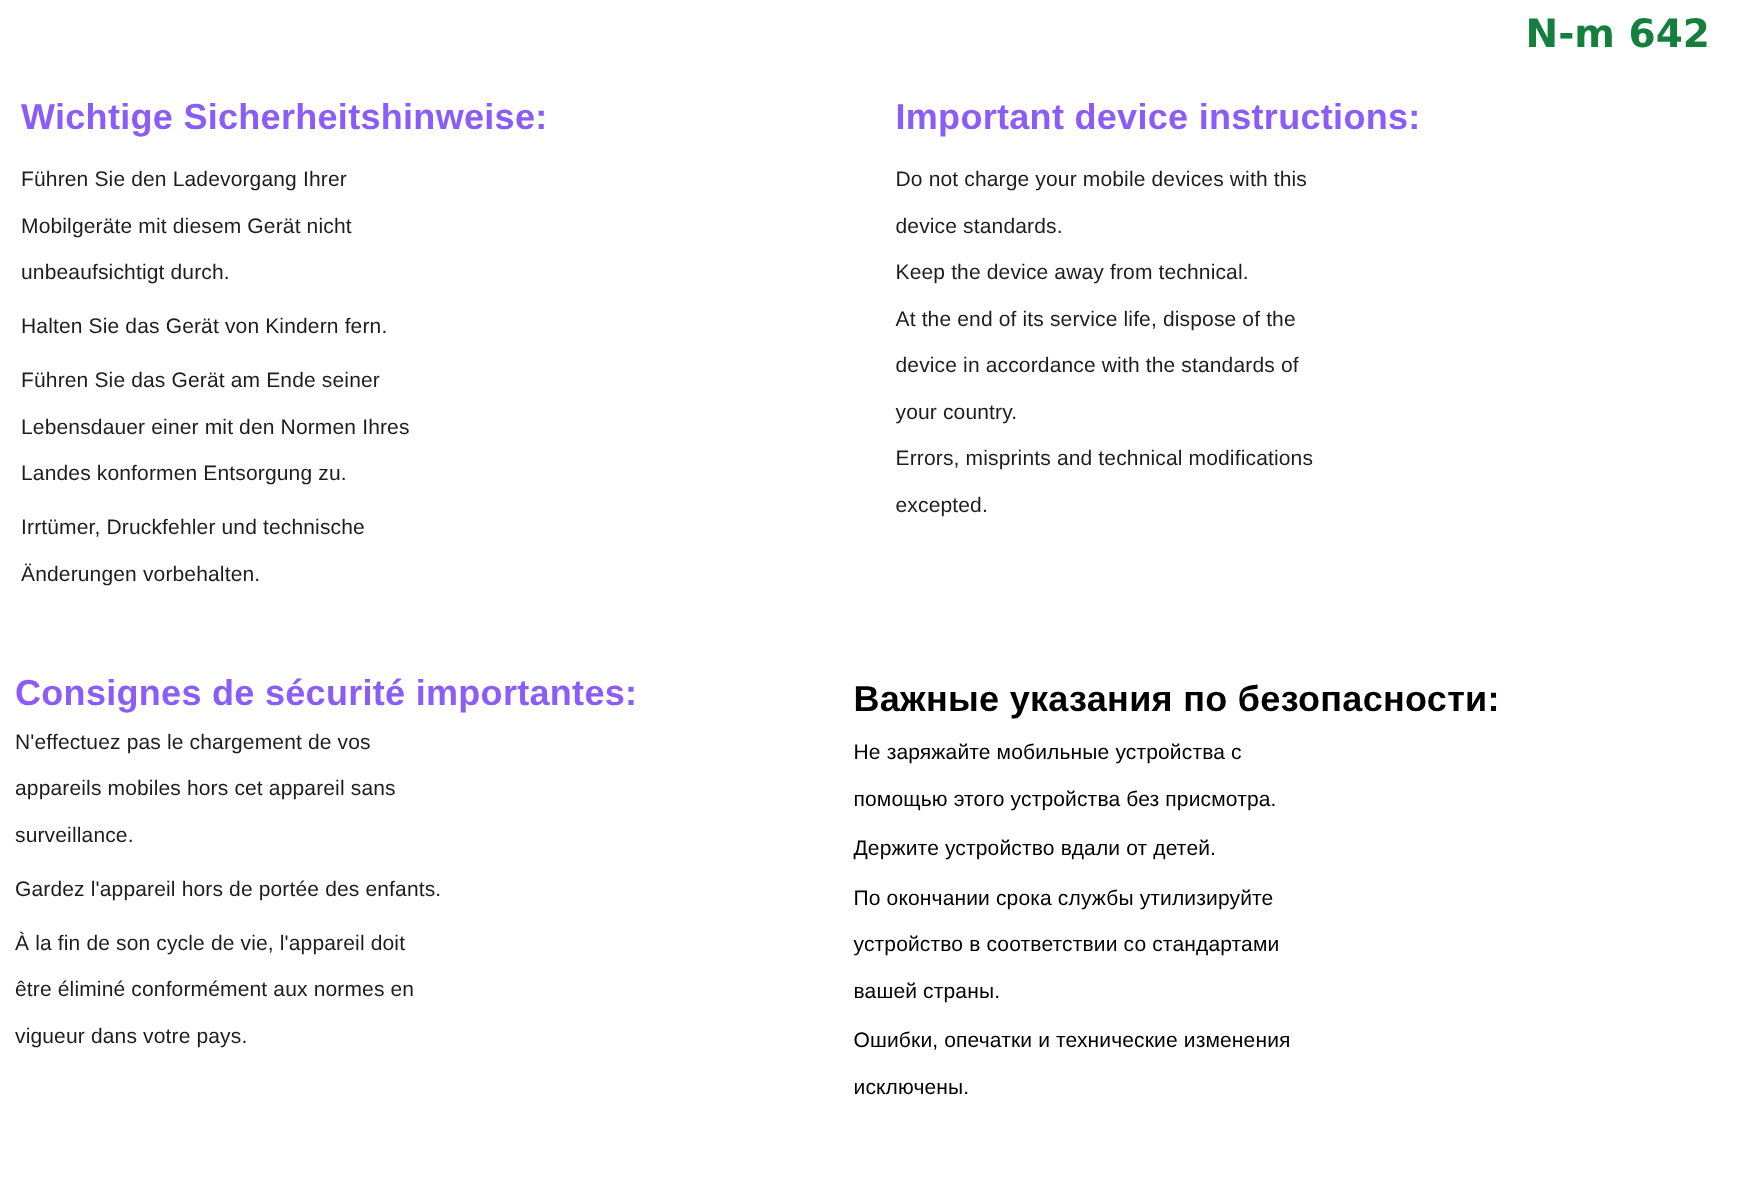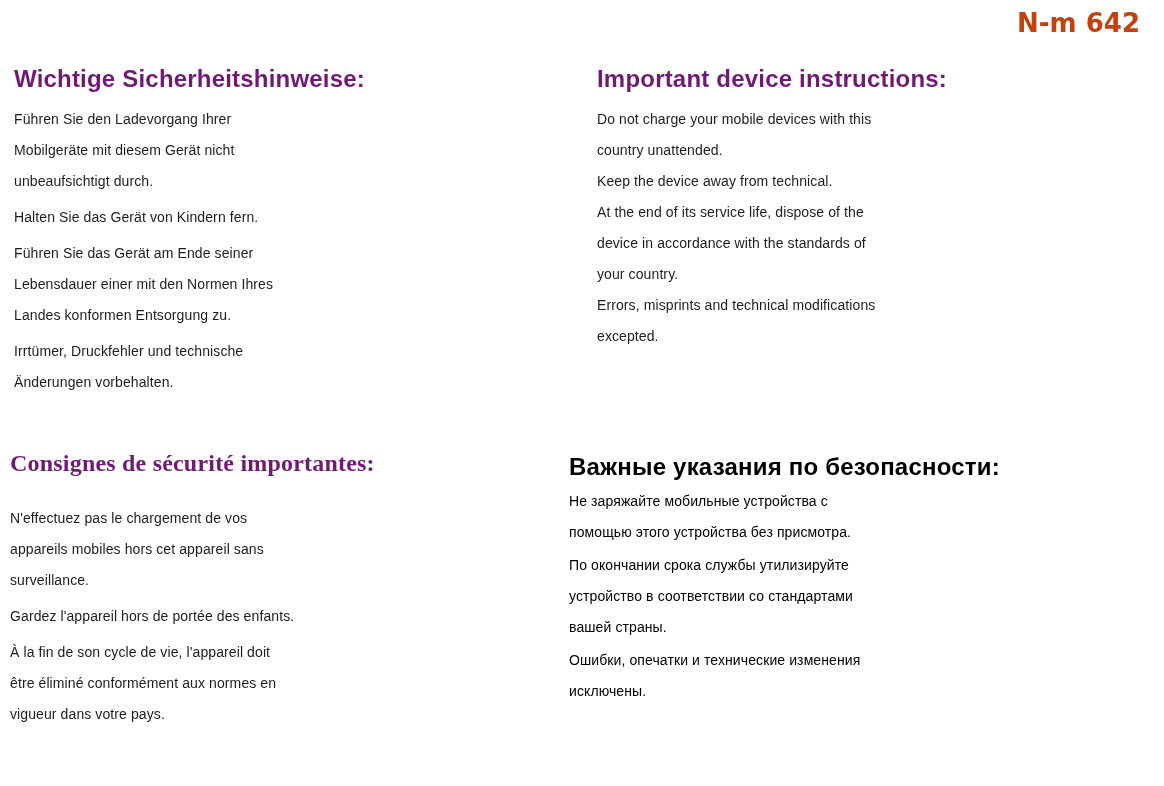--- a/index.html
+++ b/index.html
@@ -14,50 +14,50 @@
     color: #1d1d1d;
   }
 
   .model {
     position: absolute;
     top: 8px;
     right: 24px;
     font-family: "DejaVu Sans", sans-serif;
     font-weight: bold;
     font-size: 26px;
-    color: #c2410c;
+    color: #15803d;
   }
 
   .lang-block {
     position: absolute;
     width: 560px;
   }
   .lang-block h2 {
     margin: 0 0 10px 0;
     font-size: 24px;
     line-height: 30px;
     font-weight: bold;
     letter-spacing: 0.2px;
-    color: #701a75;
+    color: #8b5cf6;
   }
   .lang-block p {
     margin: 0 0 5px 0;
     font-size: 14px;
     line-height: 31px;
     letter-spacing: 0.1px;
     white-space: pre-line;
   }
 
   #block-de { left: 14px;  top: 64px; }
   #block-en { left: 597px; top: 64px; }
   #block-fr { left: 10px;  top: 448px; }
   #block-ru { left: 569px; top: 452px; }
 
   #block-en p { margin-bottom: 0; }
-  #block-fr h2 { margin-bottom: 25px; font-family: Liberation Serif, serif; }
+  #block-fr h2 { margin-bottom: 1px; }
   #block-ru h2 { margin-bottom: 4px; color: #000000; }
   #block-ru p { margin-bottom: 2px; color: #000000; }
 </style>
 </head>
 <body>
 
 <div class="model">N-m 642</div>
 
 <section class="lang-block" id="block-de">
   <h2>Wichtige Sicherheitshinweise:</h2>
@@ -68,21 +68,21 @@
   <p>Führen Sie das Gerät am Ende seiner
 Lebensdauer einer mit den Normen Ihres
 Landes konformen Entsorgung zu.</p>
   <p>Irrtümer, Druckfehler und technische
 Änderungen vorbehalten.</p>
 </section>
 
 <section class="lang-block" id="block-en">
   <h2>Important device instructions:</h2>
   <p>Do not charge your mobile devices with this
-country unattended.</p>
+device standards.</p>
   <p>Keep the device away from technical.</p>
   <p>At the end of its service life, dispose of the
 device in accordance with the standards of
 your country.</p>
   <p>Errors, misprints and technical modifications
 excepted.</p>
 </section>
 
 <section class="lang-block" id="block-fr">
   <h2>Consignes de sécurité importantes:</h2>
@@ -92,18 +92,19 @@
   <p>Gardez l'appareil hors de portée des enfants.</p>
   <p>À la fin de son cycle de vie, l'appareil doit
 être éliminé conformément aux normes en
 vigueur dans votre pays.</p>
 </section>
 
 <section class="lang-block" id="block-ru">
   <h2>Важные указания по безопасности:</h2>
   <p>Не заряжайте мобильные устройства с
 помощью этого устройства без присмотра.</p>
+  <p>Держите устройство вдали от детей.</p>
   <p>По окончании срока службы утилизируйте
 устройство в соответствии со стандартами
 вашей страны.</p>
   <p>Ошибки, опечатки и технические изменения
 исключены.</p>
 </section>
 
 </body></html>

